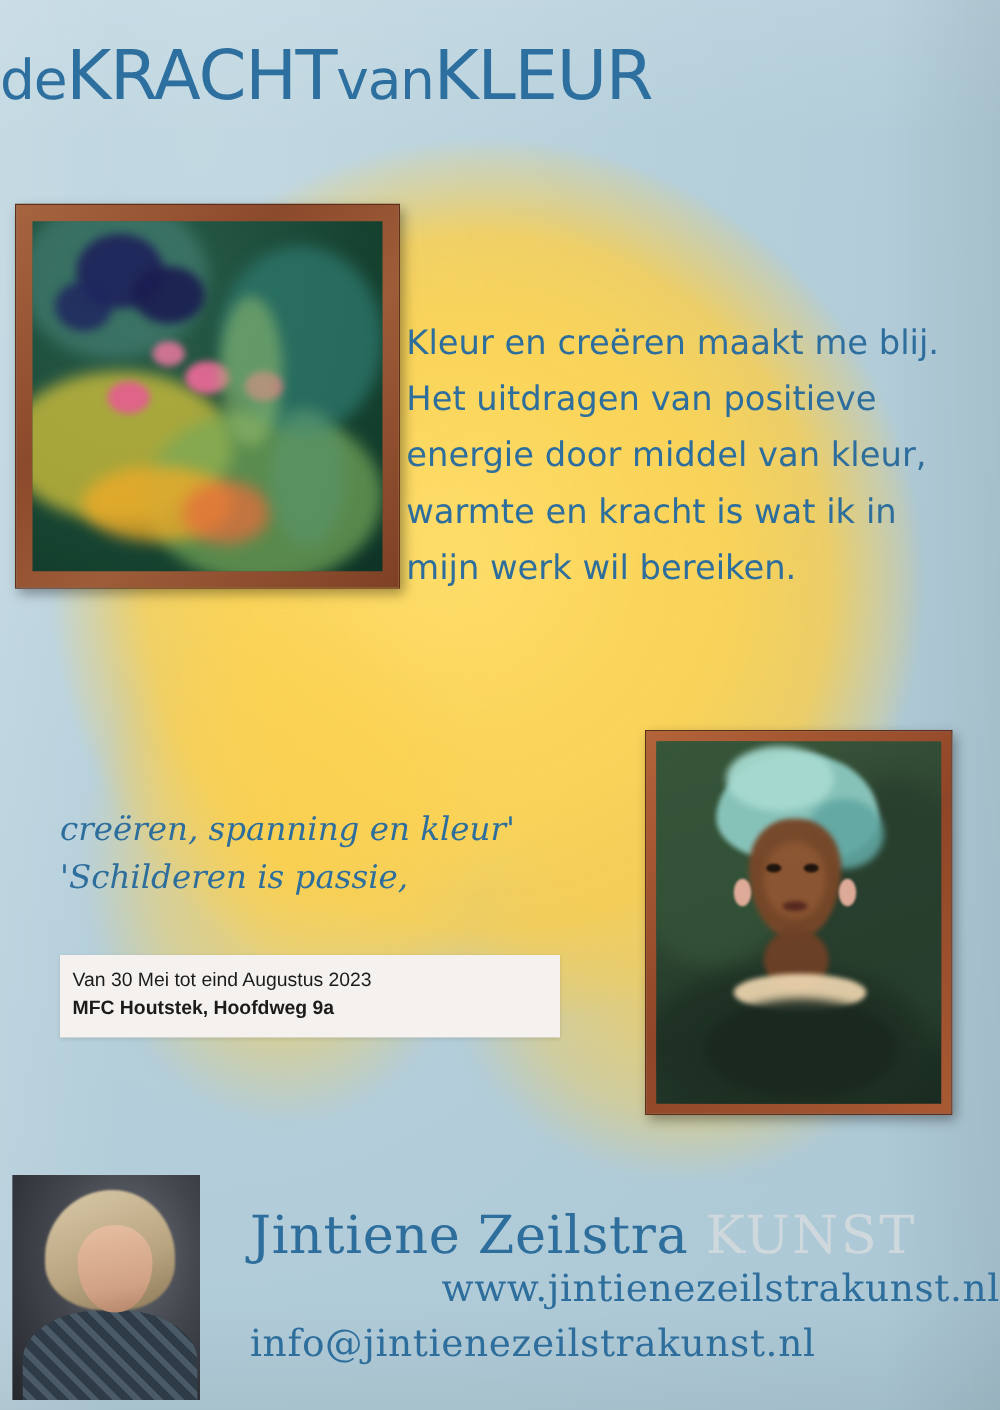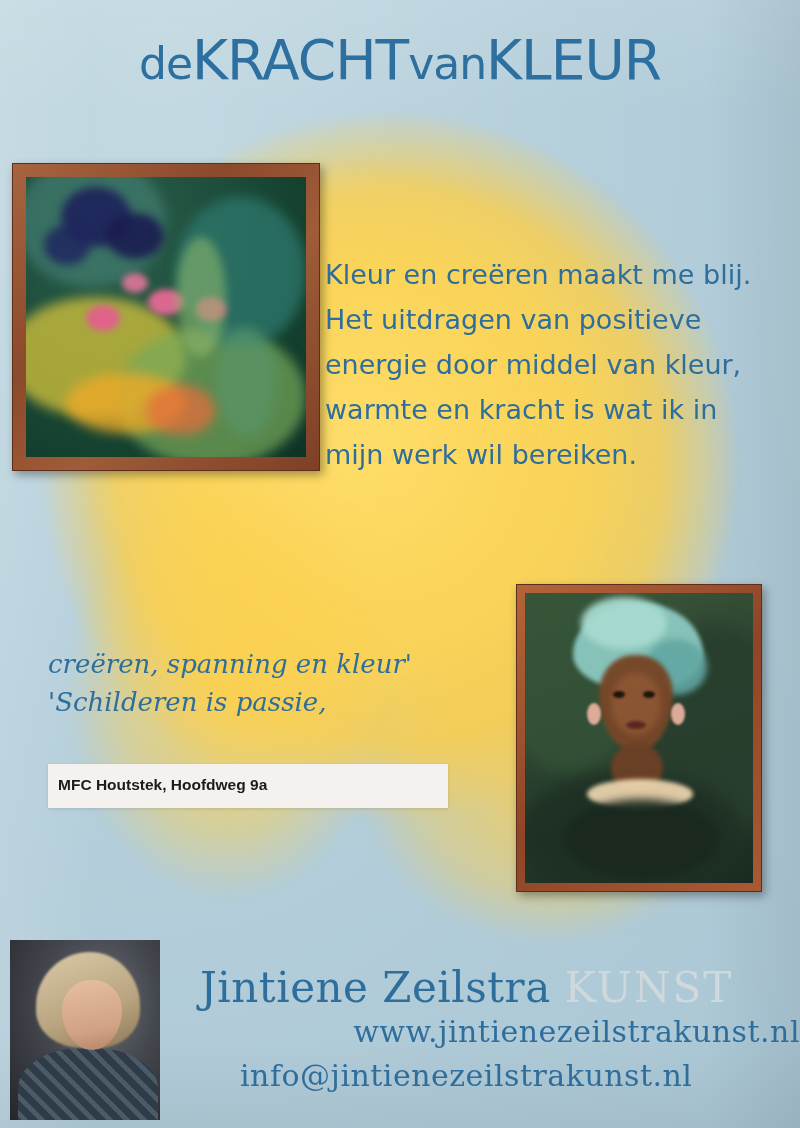--- a/index.html
+++ b/index.html
@@ -77,21 +77,20 @@
     border-radius: 45% 55% 60% 40% / 55% 45% 55% 45%;
     filter: blur(6px);
   }
 
   
   .headline {
     position: absolute;
     left: 0;
     top: 28px;
     width: 800px;
-    text-align: center;
     font-family: "DejaVu Sans", sans-serif;
     font-size: 53px;
     letter-spacing: -1px;
     color: #2d6f9e;
     white-space: nowrap;
     z-index: 6;
   }
   .headline .lo { font-size: 44px; }
   .headline .hi { font-size: 55px; }
 
@@ -253,21 +252,20 @@
   .footer .url {
     font-size: 30px;
     line-height: 44px;
     letter-spacing: 0.5px;
     text-align: right;
   }
   .footer .mail {
     font-size: 30px;
     line-height: 44px;
     letter-spacing: 0.5px;
-    margin-left: 40px;
   }
 </style>
 </head>
 <body>
 
 <div id="poster">
 
   <div class="blob">
     <div class="b1"></div>
     <div class="b2"></div>
@@ -325,20 +323,21 @@
       <div class="fl-wash" style="left:38px;top:206px;width:156px;height:80px;background:rgba(26,40,30,0.92);filter:blur(4px);"></div>
     </div>
   </div>
 
   <div class="quote-italic">
     <div>creëren, spanning en kleur'</div>
     <div>'Schilderen is passie,</div>
   </div>
 
   <div id="info-box">
+    <div class="line">Van 30 Mei tot eind Augustus 2023</div>
     <div class="line bold">MFC Houtstek, Hoofdweg 9a</div>
   </div>
 
   <div id="artist-photo">
     <div class="bg"></div>
     <div class="body"></div>
     <div class="hair"></div>
     <div class="face"></div>
   </div>
 

